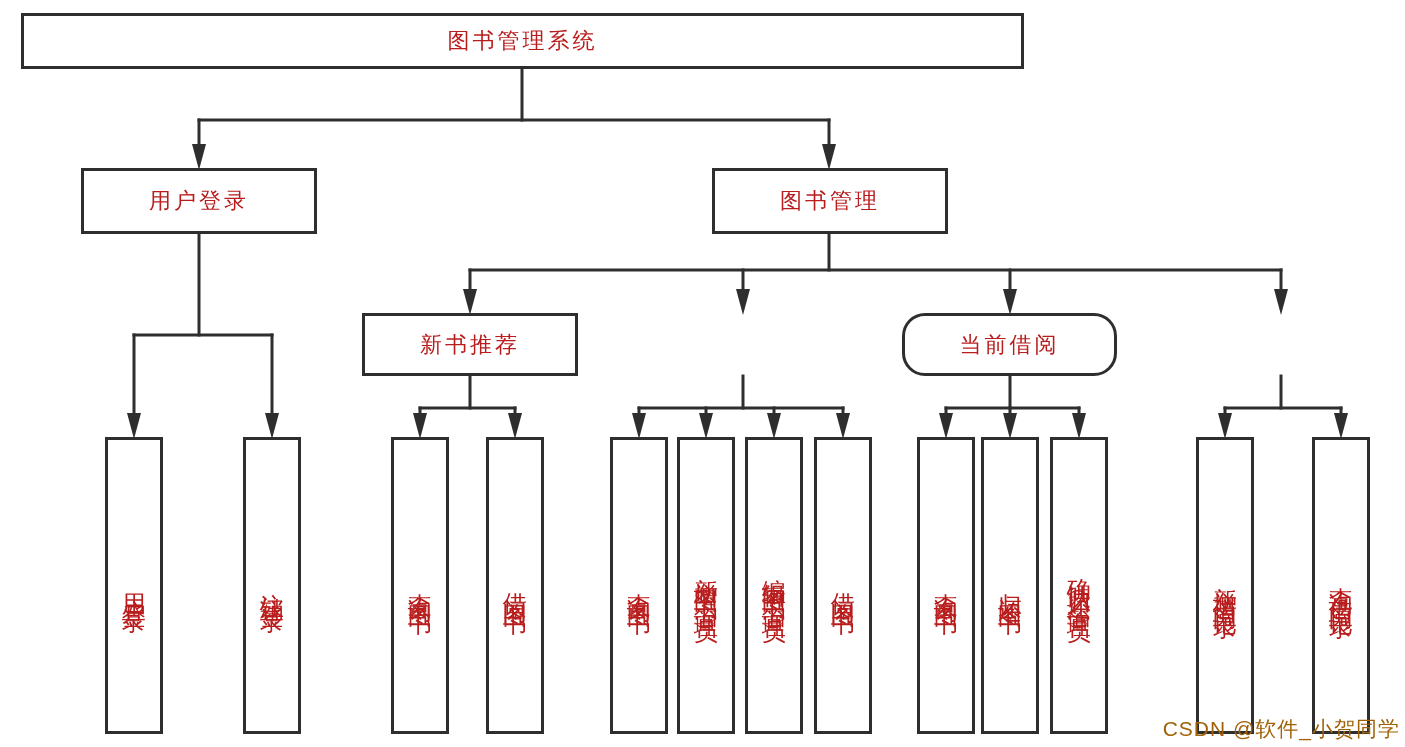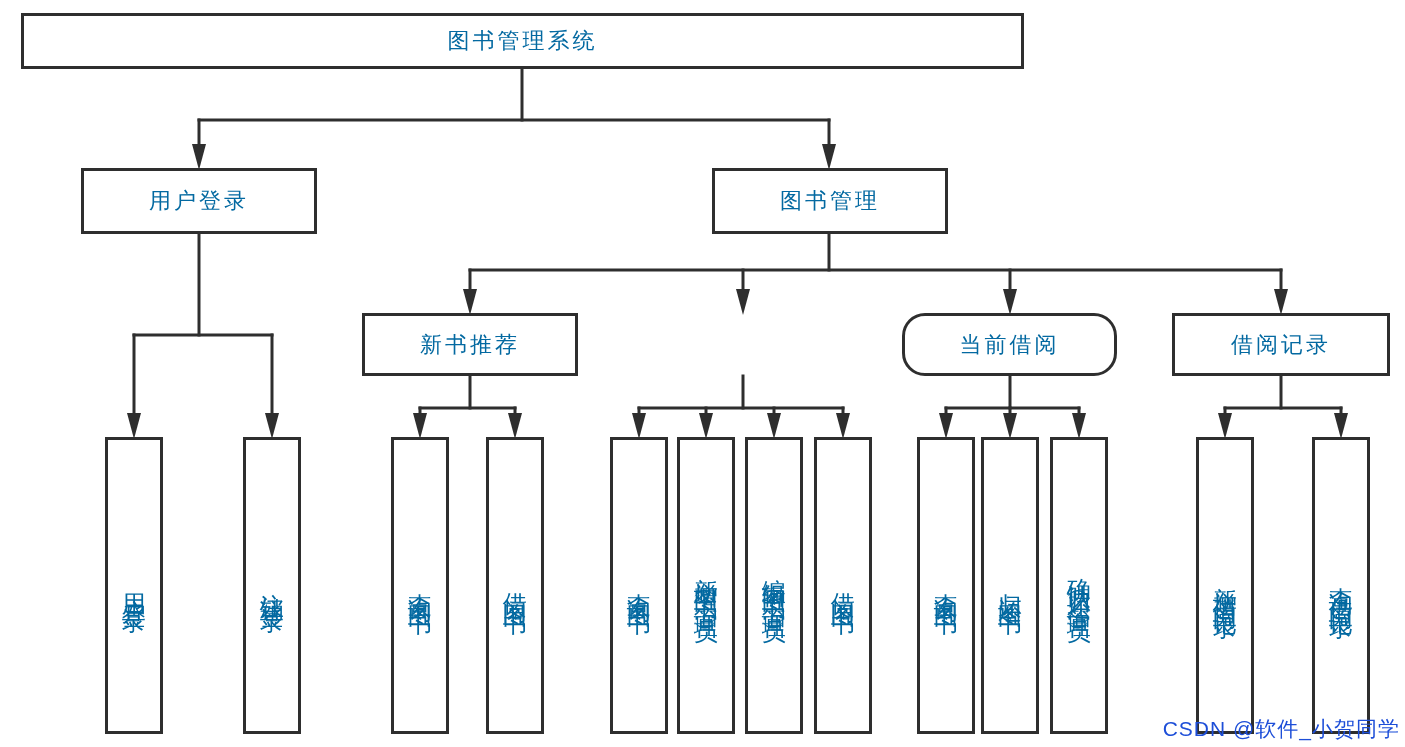--- a/index.html
+++ b/index.html
@@ -1,26 +1,26 @@
 <!DOCTYPE html>
 <html><head>
 <meta charset="utf-8">
 <style>
   html,body{margin:0;padding:0;background:#ffffff;}
   .diagram{position:relative;width:1405px;height:747px;background:#ffffff;
            font-family:"Liberation Sans",sans-serif;overflow:hidden;}
   .diagram svg{position:absolute;left:0;top:0;z-index:1;}
   .node{position:absolute;z-index:2;box-sizing:border-box;background:#ffffff;
         border:3px solid #2e2e2e;display:flex;align-items:center;justify-content:center;
-        color:#0369a1;}
+        color:#b91c1c;}
   .lvl span{font-size:22px;letter-spacing:3px;white-space:nowrap;}
   .leaf span{writing-mode:vertical-rl;text-orientation:mixed;font-size:24px;
              letter-spacing:6px;line-height:1.15;}
   .watermark{position:absolute;right:5px;bottom:4px;z-index:3;font-size:21px;
-             color:#1d4ed8;letter-spacing:1px;white-space:nowrap;}
+             color:#a16207;letter-spacing:1px;white-space:nowrap;}
 </style>
 </head>
 <body>
 
 <div class="diagram">
 
   <svg width="1405" height="747" viewBox="0 0 1405 747">
     <g stroke="#2e2e2e" stroke-width="3" fill="none" stroke-linecap="square">
 
       <path d="M522 68 V120"></path>
@@ -96,23 +96,20 @@
   <div class="node lvl" style="left:712px;top:168px;width:236px;height:66px;">
     <span>图书管理</span>
   </div>
 
   <div class="node lvl" style="left:362px;top:313px;width:216px;height:63px;">
     <span>新书推荐</span>
   </div>
   <div class="node lvl" style="left:902px;top:313px;width:215px;height:63px;border-radius:23px;">
     <span>当前借阅</span>
   </div>
-  <div class="node lvl" style="left:1172px;top:313px;width:218px;height:63px;">
-    <span>借阅记录</span>
-  </div>
 
   <div class="node leaf" style="left:105px;top:437px;width:58px;height:297px;">
     <span>用户登录</span>
   </div>
   <div class="node leaf" style="left:243px;top:437px;width:58px;height:297px;">
     <span>注销登录</span>
   </div>
 
   <div class="node leaf" style="left:391px;top:437px;width:58px;height:297px;">
     <span>查询图书</span>

